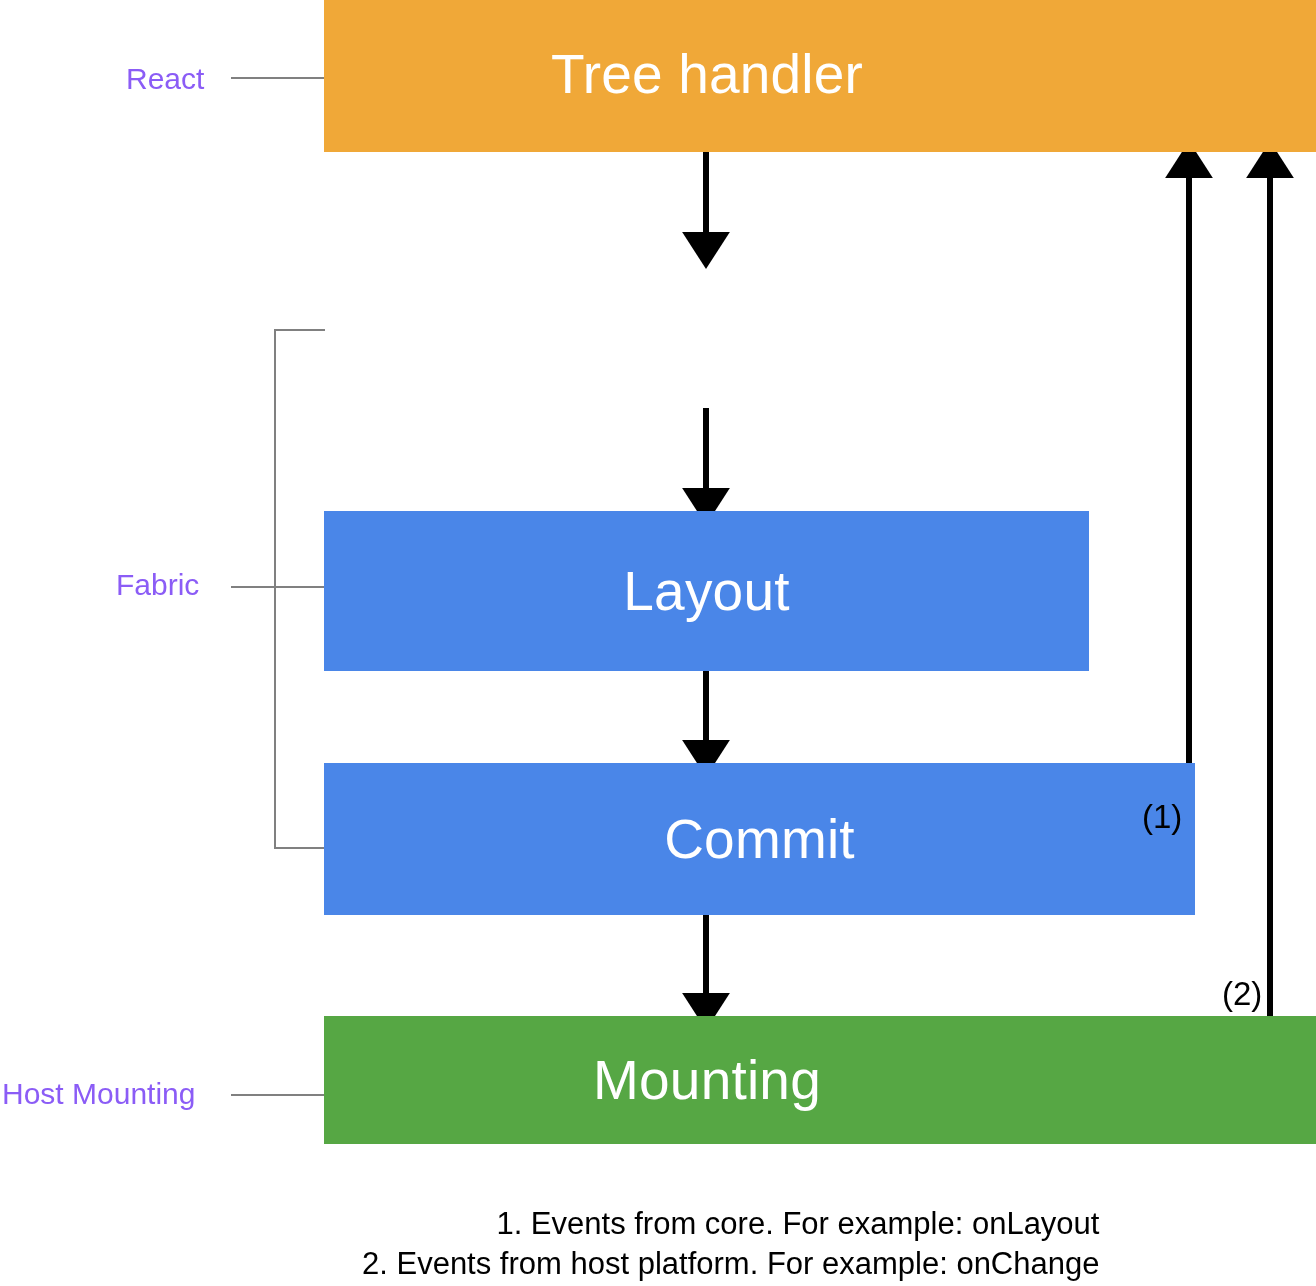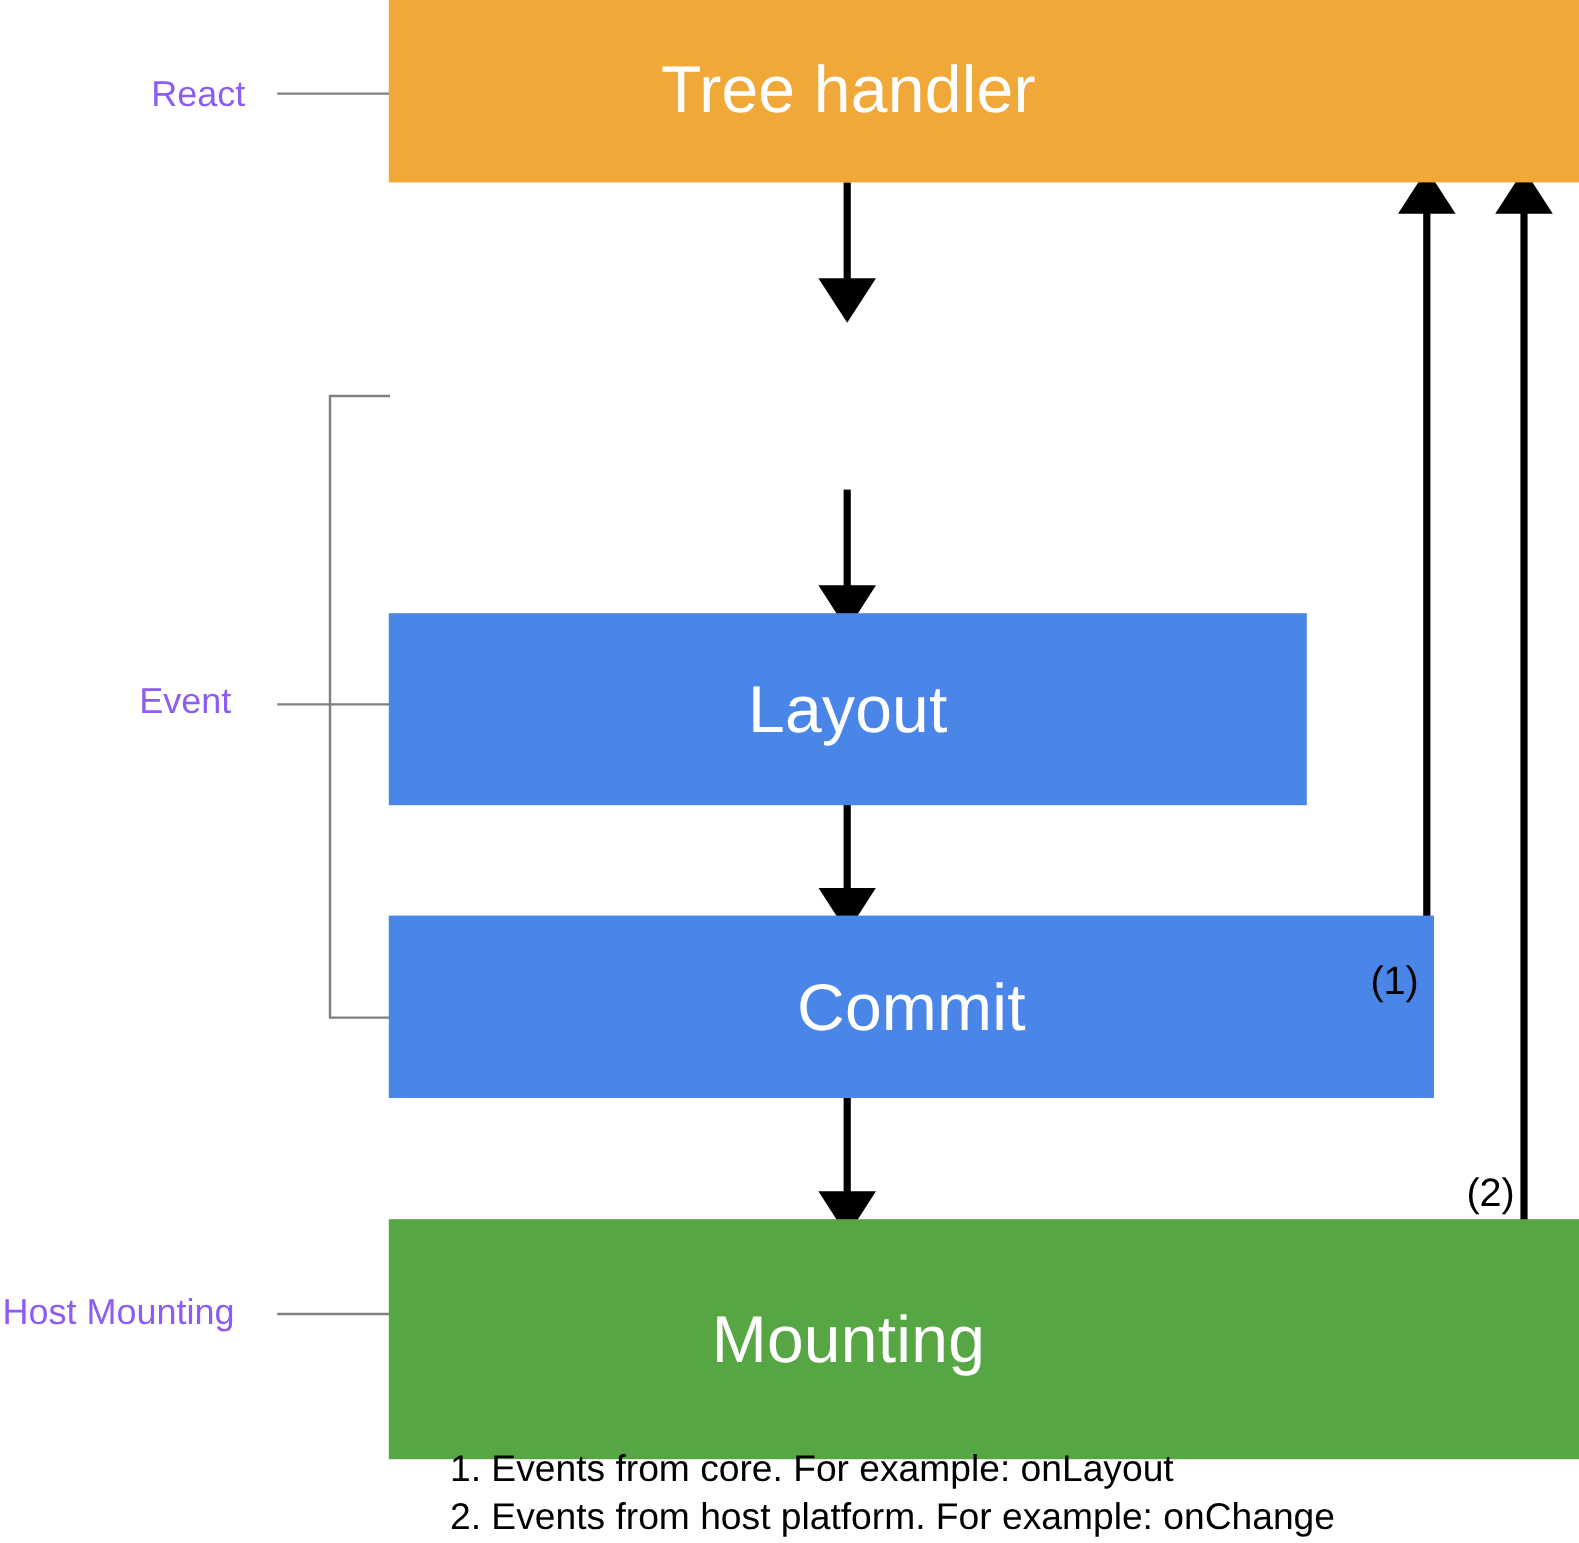--- a/index.html
+++ b/index.html
@@ -68,21 +68,21 @@
     top: 763px;
     width: 871px;
     height: 152px;
     background: #4a86e8;
     font-size: 55px;
   }
   .node-mounting {
     left: 324px;
     top: 1016px;
     width: 992px;
-    height: 200px;
+    height: 128px;
     background: #56a744;
     font-size: 55px;
     padding-right: 226px;
     box-sizing: border-box;
   }
   .side-label {
     position: absolute;
     font-family: "Liberation Sans", sans-serif;
     font-size: 30px;
     color: #8b5cf6;
@@ -112,23 +112,24 @@
   .label-marker-1 {
     left: 1142px;
     top: 798px;
   }
   .label-marker-2 {
     left: 1222px;
     top: 975px;
   }
   .legend {
     position: absolute;
-    left: 375px;
+    left: 362px;
     top: 1204px;
     z-index: 3;
+    text-align: right;
   }
   .legend-line {
     font-family: "Liberation Sans", sans-serif;
     font-size: 31px;
     color: #000000;
     line-height: 40px;
     white-space: nowrap;
   }
 </style>
 </head>
@@ -175,21 +176,21 @@
   <div class="node-box node-commit">
     <span>Commit</span>
   </div>
 
   <div class="node-box node-mounting">
     <span>Mounting</span>
   </div>
 
   <div class="side-label label-react">React</div>
 
-  <div class="side-label label-fabric">Event</div>
+  <div class="side-label label-fabric">Fabric</div>
 
   <div class="side-label label-host-platform">Host Mounting</div>
 
   <div class="marker-label label-marker-1">(1)</div>
 
   <div class="marker-label label-marker-2">(2)</div>
 
   <div class="legend">
     <div class="legend-line">1. Events from core. For example: onLayout</div>
     <div class="legend-line">2. Events from host platform. For example: onChange</div>

